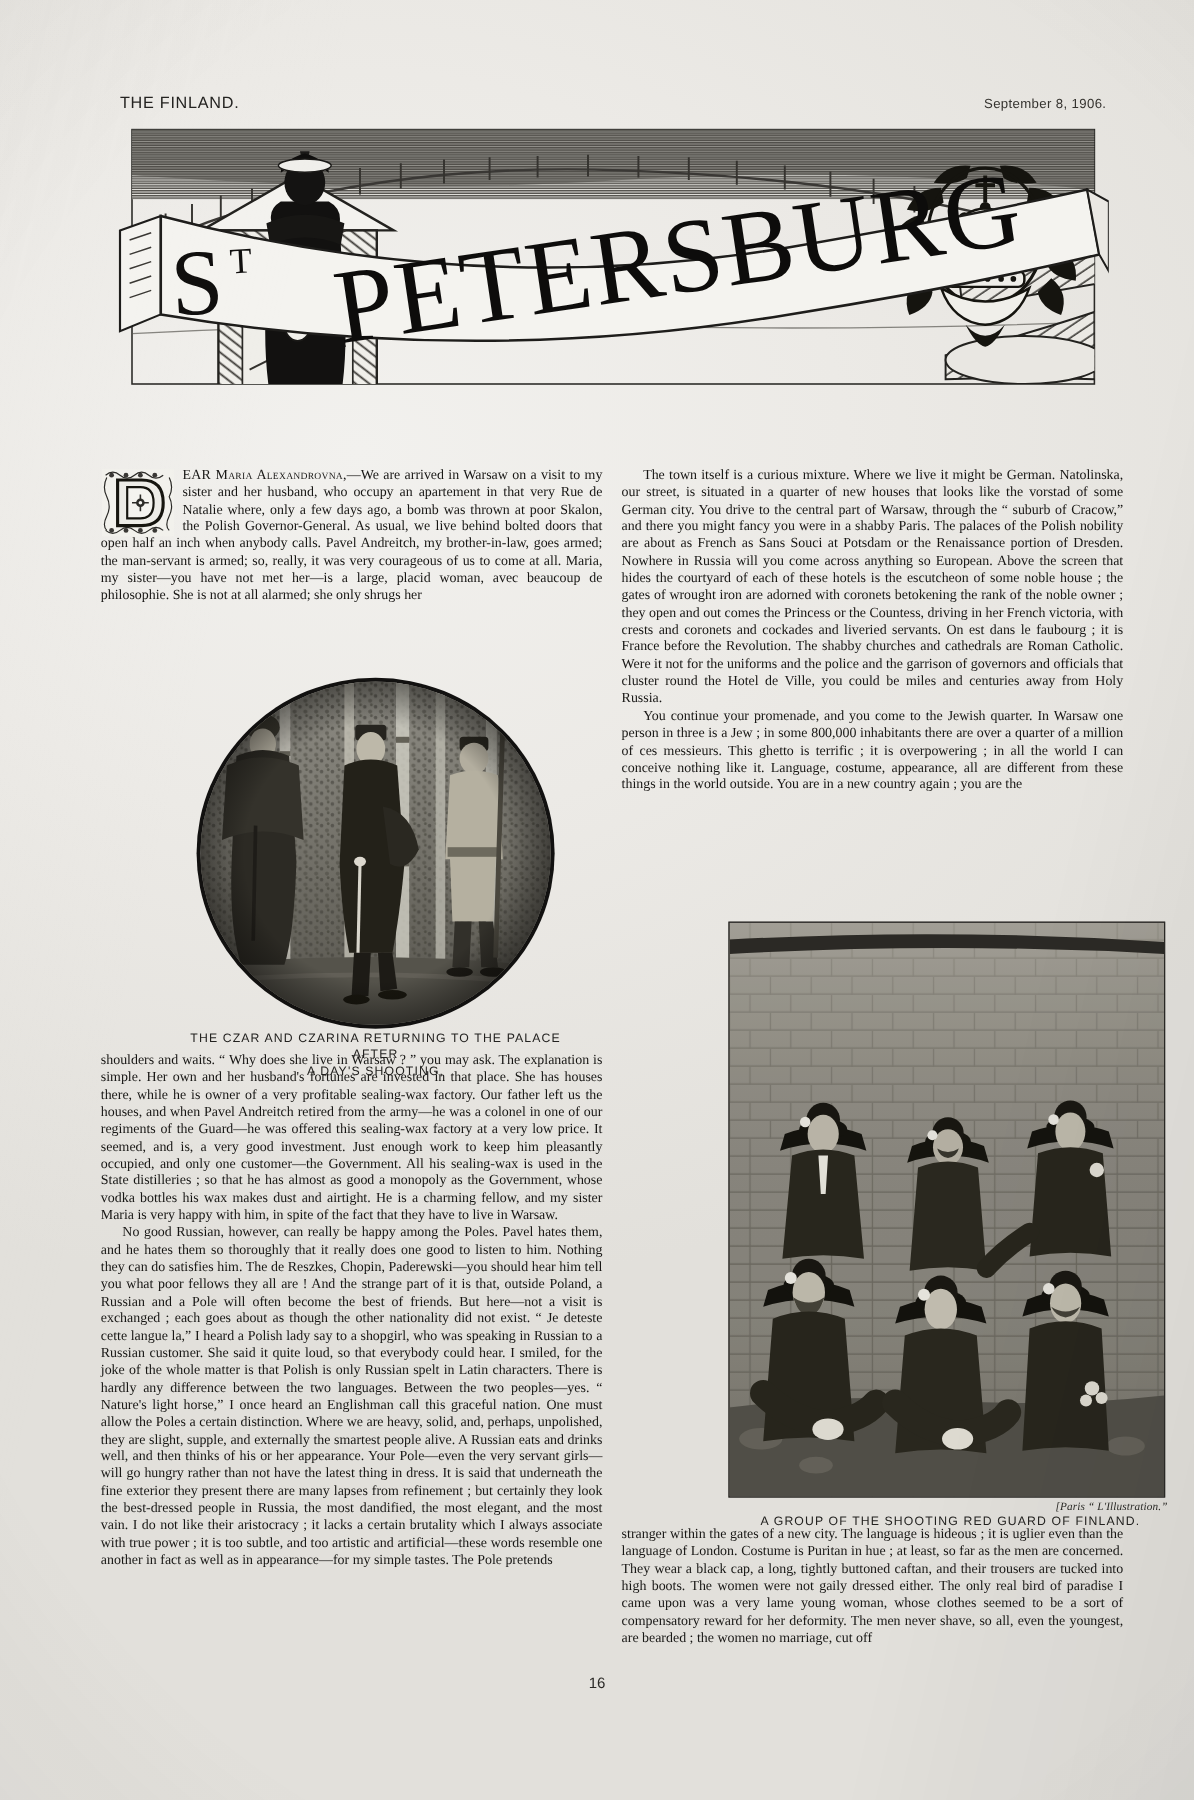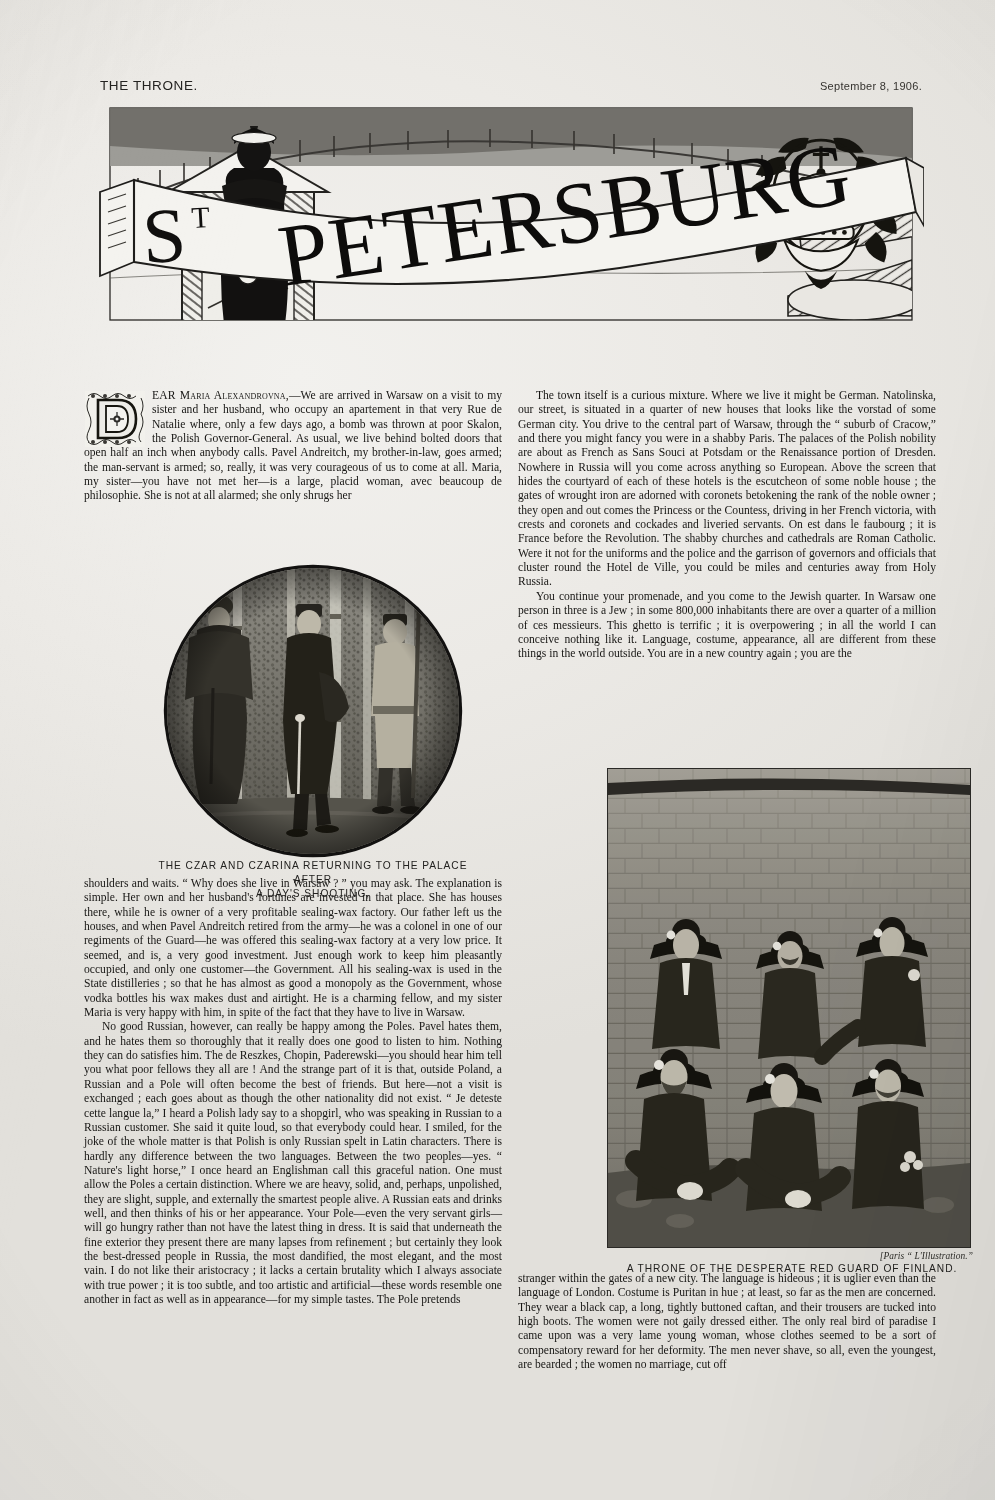--- a/index.html
+++ b/index.html
@@ -155,21 +155,21 @@
     font-size: 12.5px;
     color: #2a2926;
   }
 </style>
 </head>
 <body>
 
 <div class="page">
 
   <div class="runhead">
-    <div class="masthead-name">THE THRONE.</div>
+    <div class="masthead-name">THE FINLAND.</div>
     <div class="issue-date">September 8, 1906.</div>
   </div>
 
   <div class="masthead">
     <svg viewBox="0 0 826 268" xmlns="http://www.w3.org/2000/svg">
       <defs>
         <pattern id="hatchH" width="6" height="4" patternUnits="userSpaceOnUse">
           <rect width="6" height="4" fill="#efeee9"></rect>
           <path d="M0 1 H6 M0 3 H6" stroke="#44423d" stroke-width="1.1"></path>
         </pattern>
@@ -563,22 +563,23 @@
                 <circle cx="17" cy="106" r="5"></circle>
               </g>
           </g>
         </g>
 
         <rect width="362" height="478" fill="#000" opacity=".05"></rect>
       </svg>
     </div>
     <div class="credit">[Paris “ L'Illustration.”</div>
     <figcaption class="caption c2">
-      <div>A THRONE OF THE DESPERATE RED GUARD OF FINLAND.</div>
+      <div>A GROUP OF THE SHOOTING RED GUARD OF FINLAND.</div>
     </figcaption>
   </figure>
 
   <div class="col col-right cr-b">
     <p class="noindent">stranger within the gates of a new city. The language is hideous ; it is uglier even than the language of London. Costume is Puritan in hue ; at least, so far as the men are concerned. They wear a black cap, a long, tightly buttoned caftan, and their trousers are tucked into high boots. The women were not gaily dressed either. The only real bird of paradise I came upon was a very lame young woman, whose clothes seemed to be a sort of compensatory reward for her deformity. The men never shave, so all, even the youngest, are bearded ; the women no marriage, cut off</p>
   </div>
 
+  <div class="folio">16</div>
 
 </div>
 
 </body></html>

